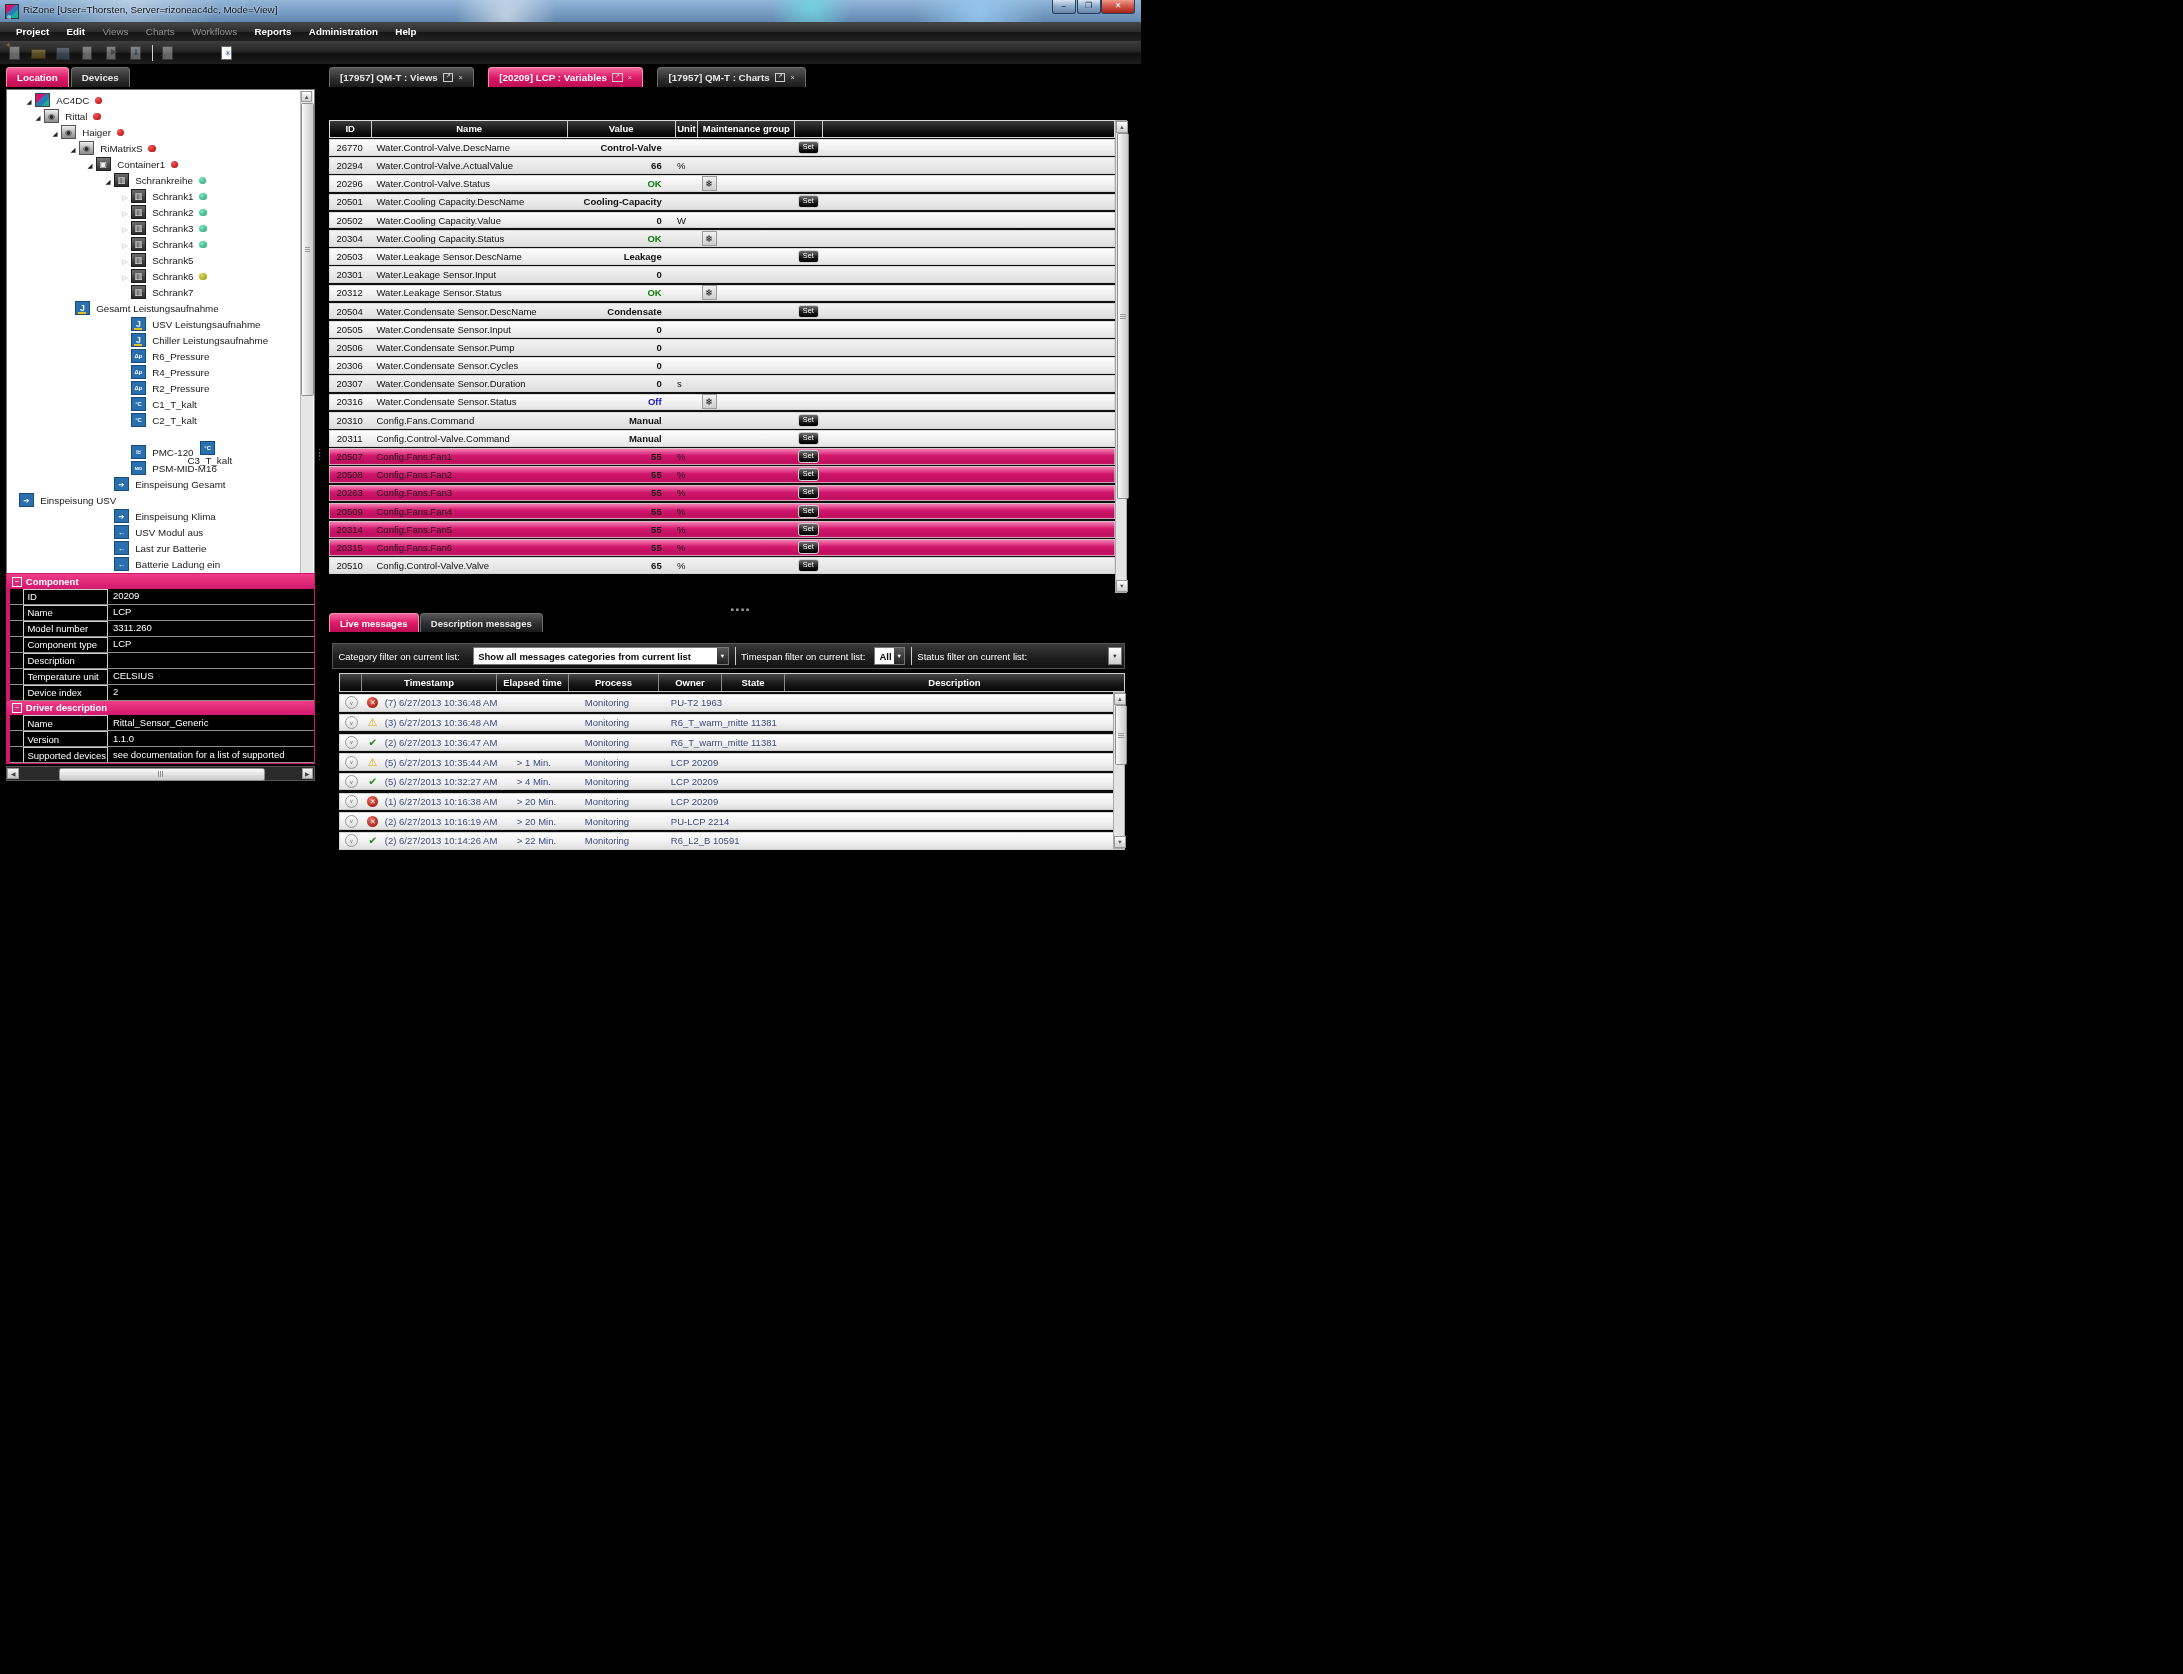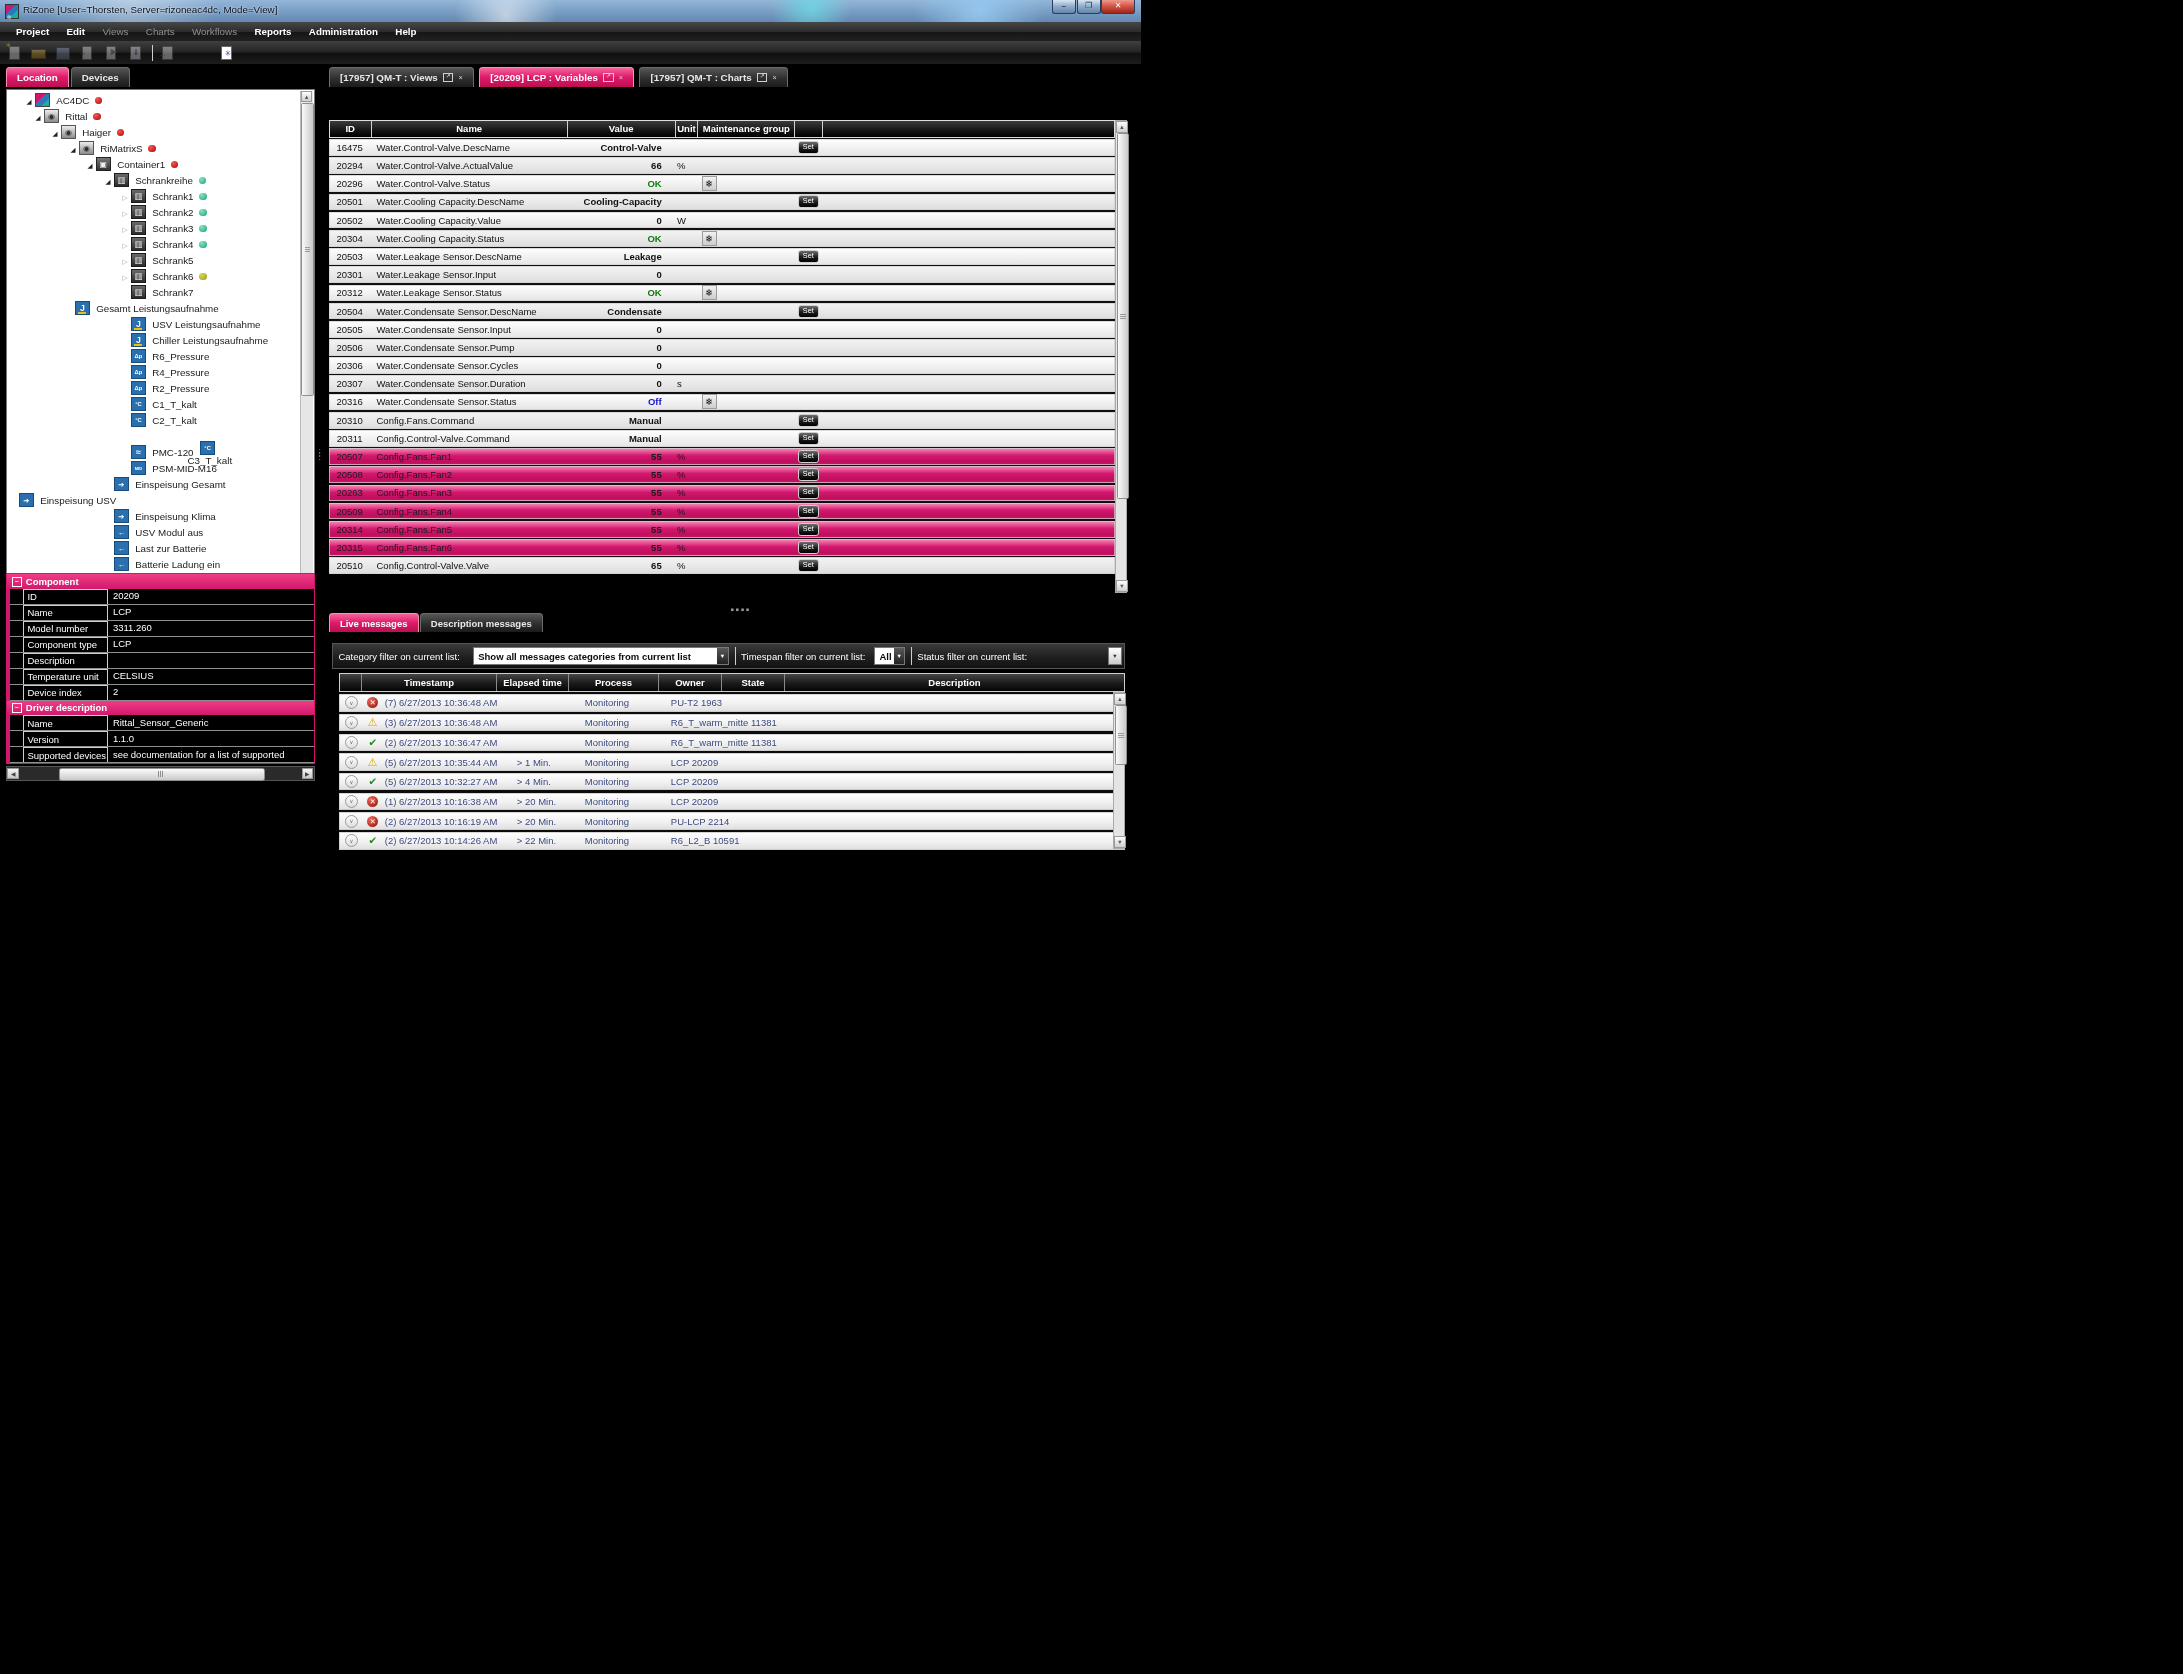--- a/index.html
+++ b/index.html
@@ -115,21 +115,21 @@
   .hscroll{left:5.8px;top:766px;width:309px;height:14.6px;background:#2a2a2a;border:0.7px solid #555;box-sizing:border-box;}
   .hs-btn{position:absolute;top:0.7px;width:11.6px;height:11.6px;background:linear-gradient(#f6f6f6,#c9c9c9);border:0.7px solid #999;
     box-sizing:border-box;color:#444;font-size:5.8px;text-align:center;line-height:10.2px;}
   .hs-thumb{position:absolute;left:52px;top:0.7px;width:204px;height:11.6px;background:linear-gradient(#fbfbfb,#cacaca);
     border:0.7px solid #8f8f8f;border-radius:2.2px;}
   .hs-grip{position:absolute;left:50%;top:2.2px;width:6.5px;height:6.5px;margin-left:-3.6px;
     background:repeating-linear-gradient(90deg,#8f8f8f 0 0.7px,transparent 0.7px 2.2px);}
 
   
   .right-col{left:320px;top:67px;width:821px;height:809px;}
-  .doc-tabs{position:absolute;left:8.7px;top:0;display:flex;gap:5px;}
+  .doc-tabs{position:absolute;left:8.7px;top:0;display:flex;gap:14px;}
 
   .var-toolbar{position:absolute;left:8.7px;top:26px;width:786px;height:22px;display:flex;align-items:center;color:#fff;font-size:9.5px;}
   .checkbox{width:9.5px;height:9.5px;background:linear-gradient(#fdfdfd,#d2d2d2);border:0.7px solid #8d8d8d;margin:0 5.1px 0 8.7px;}
   .find-label{margin-left:44px;margin-right:7.3px;}
   .find-input{width:82px;height:16px;background:#fff;border:0.7px solid #666;}
 
   .var-table{position:absolute;left:8.7px;top:53px;width:786px;}
   .vt-head{display:flex;height:17.5px;background:linear-gradient(#3c3c3c,#141414 60%,#000);
     border:0.7px solid #dcdcdc;box-sizing:border-box;color:#fff;font-size:9.5px;font-weight:bold;}
   .vt-head span{border-right:0.7px solid #cfcfcf;display:flex;align-items:center;justify-content:center;box-sizing:border-box;}
@@ -535,21 +535,21 @@
       <span style="width:42px;">ID</span>
       <span style="width:196px;">Name</span>
       <span style="width:108px;">Value</span>
       <span style="width:22.6px;">Unit</span>
       <span style="width:97px;">Maintenance group</span>
       <span style="width:28px;"></span>
       <span style="flex:1;border-right:none;"></span>
     </div>
     <div class="vt-rows" id="vt-rows">
         <div class="vrow">
-          <span class="c-id">16475</span>
+          <span class="c-id">26770</span>
           <span class="c-name">Water.Control-Valve.DescName</span>
           <span class="c-val">Control-Valve</span>
           <span class="c-unit"></span>
           <span class="c-maint"></span>
           <span class="c-set">
             <span class="setbtn">Set</span>
           </span>
           <span class="c-rest"></span>
         </div>
         <div class="vrow alt">

